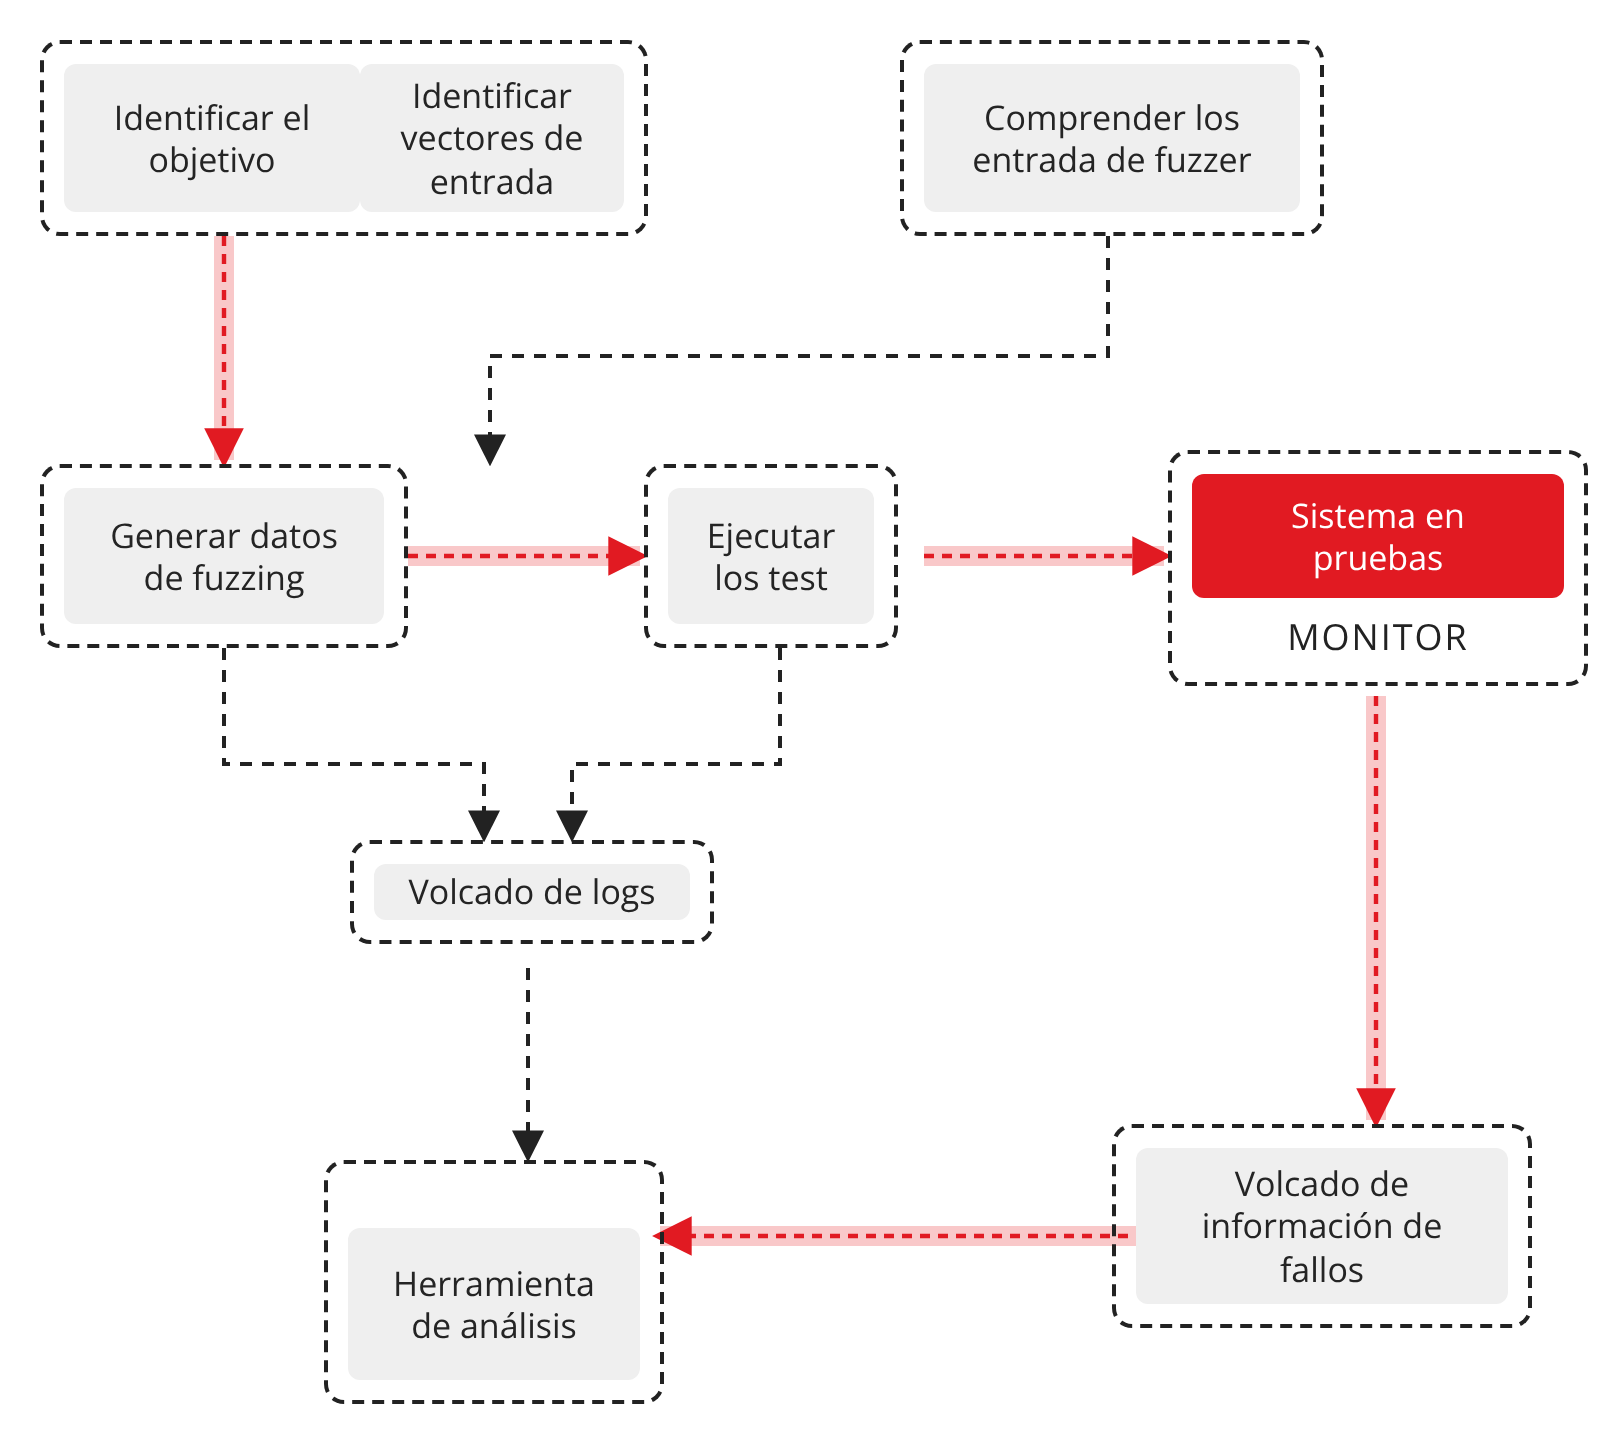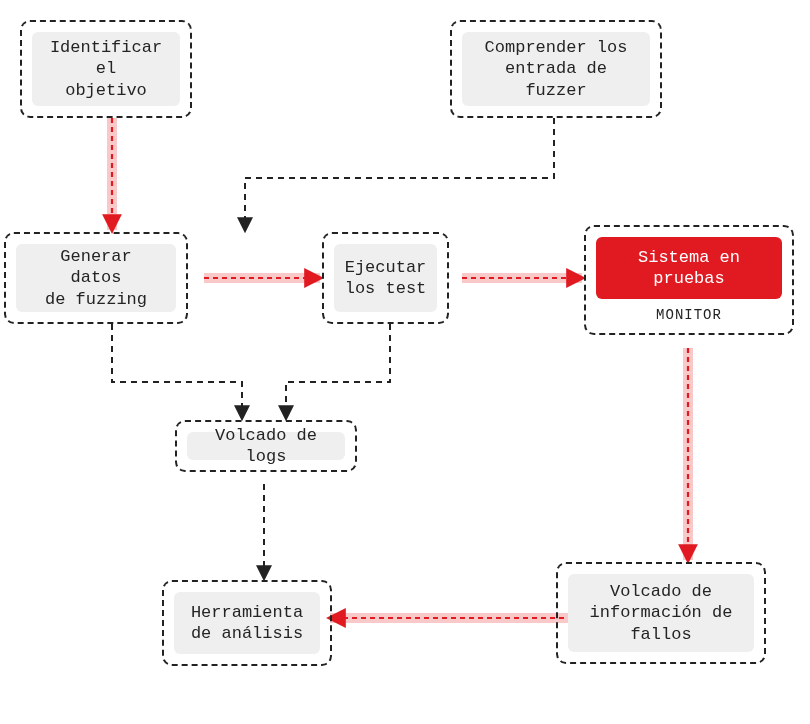--- a/index.html
+++ b/index.html
@@ -12,21 +12,20 @@
     color: #222;
   }
   .group {
     position: absolute;
     border: 2px dashed #222;
     border-radius: 10px;
     padding: 10px;
     display: flex;
     gap: 0;
     align-items: flex-start;
-    font-family: Liberation Mono, monospace;
   }
   .node {
     background: #efefef;
     border-radius: 6px;
     padding: 14px 16px;
     font-size: 17px;
     line-height: 1.25;
     text-align: center;
     display: flex;
     align-items: center;
@@ -38,21 +37,21 @@
     background: #e11a22;
     color: #fff;
   }
   .monitor-box {
     display: flex;
     flex-direction: column;
     align-items: center;
     gap: 8px;
   }
   .monitor-label {
-    font-size: 14px;
+    font-size: 18px;
     letter-spacing: 1px;
     color: #222;
   }
   svg.arrows {
     position: absolute;
     left: 0;
     top: 0;
     width: 810px;
     height: 724px;
     pointer-events: none;
@@ -109,28 +108,31 @@
   </g>
 
   <g>
     <line x1="264" y1="484" x2="264" y2="578" stroke="#222" stroke-width="2" stroke-dasharray="6 5" marker-end="url(#arr-black)"></line>
   </g>
 </svg>
 
 <div class="group" style="left:20px; top:20px;">
   <div class="node" style="width:148px; height:74px;">Identificar el
 objetivo</div>
+  <div class="node" style="width:132px; height:74px;">Identificar
+vectores de
+entrada</div>
 </div>
 
 <div class="group" style="left:450px; top:20px;">
   <div class="node" style="width:188px; height:74px;">Comprender los
 entrada de fuzzer</div>
 </div>
 
-<div class="group" style="left:4px; top:232px;">
+<div class="group" style="left:20px; top:232px;">
   <div class="node" style="width:160px; height:68px;">Generar datos
 de fuzzing</div>
 </div>
 
 <div class="group" style="left:322px; top:232px;">
   <div class="node" style="width:103px; height:68px;">Ejecutar
 los test</div>
 </div>
 
 <div class="group" style="left:584px; top:225px;justify-content:flex-end;">
@@ -139,21 +141,21 @@
 pruebas</div>
     <div class="monitor-label">MONITOR</div>
   </div>
 </div>
 
 <div class="group" style="left:175px; top:420px;">
   <div class="node" style="width:158px; height:24px;">Volcado de logs</div>
 </div>
 
 <div class="group" style="left:162px; top:580px;">
-  <div class="node" style="width:146px; height:62px;">Herramienta
+  <div class="node" style="width:146px; height:76px;margin-top:22px;">Herramienta
 de análisis</div>
 </div>
 
 <div class="group" style="left:556px; top:562px;">
   <div class="node" style="width:186px; height:78px;">Volcado de
 información de
 fallos</div>
 </div>
 
 </body></html>

